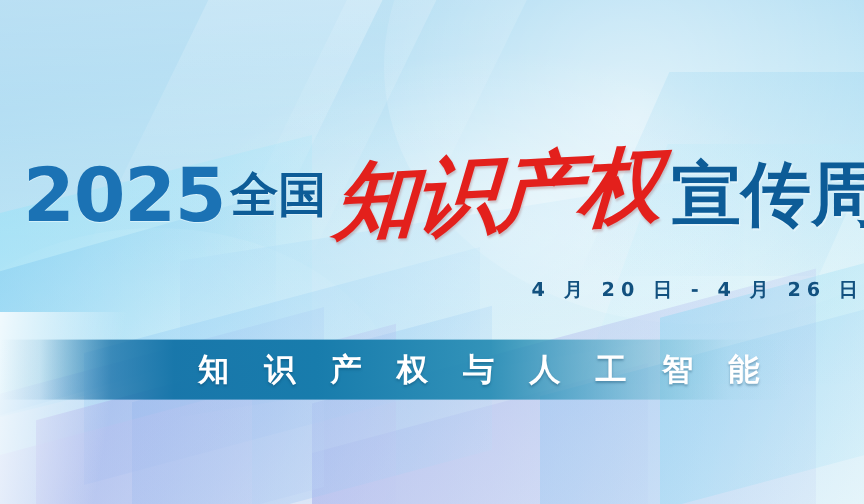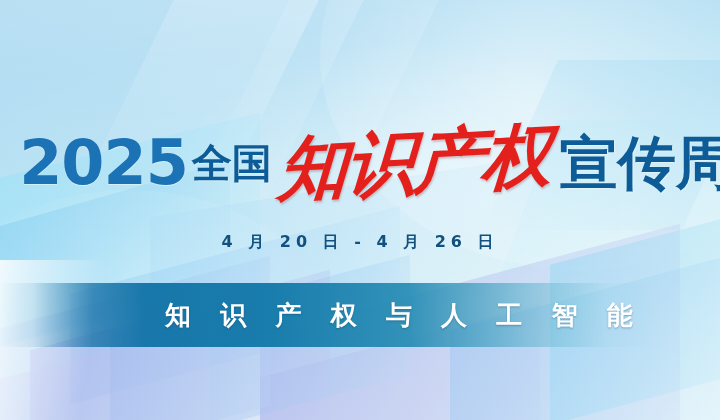--- a/index.html
+++ b/index.html
@@ -125,28 +125,28 @@
     text-shadow:1px 2px 2px rgba(120,0,0,.22);
   }
   .t-week{
     font-size:58px;font-weight:700;color:#0d5c97;
     line-height:1;margin-left:8px;
     text-shadow:1px 1px 0 rgba(255,255,255,.35);
   }
 
   
   .date-line{
-    position:absolute;left:0;right:0;top:232px;text-align:center;
+    position:absolute;left:0;right:0;top:232px;text-align:right;
     font-size:16px;font-weight:700;color:#12517f;letter-spacing:5px;
     font-family:"DejaVu Sans",sans-serif;
   }
 
   
   .sub-bar{
-    position:absolute;left:0;top:283px;width:660px;height:64px;
+    position:absolute;left:0;top:283px;width:660px;height:50px;
     background:linear-gradient(90deg,
       rgba(20,105,160,0) 0%,
       rgba(20,105,160,.10) 5%,
       rgba(19,110,165,.75) 14%,
       rgba(20,116,168,.97) 22%,
       rgba(24,124,172,1) 40%,
       rgba(38,140,180,.92) 62%,
       rgba(90,176,202,.55) 80%,
       rgba(150,208,226,.18) 92%,
       rgba(190,228,240,0) 100%);

